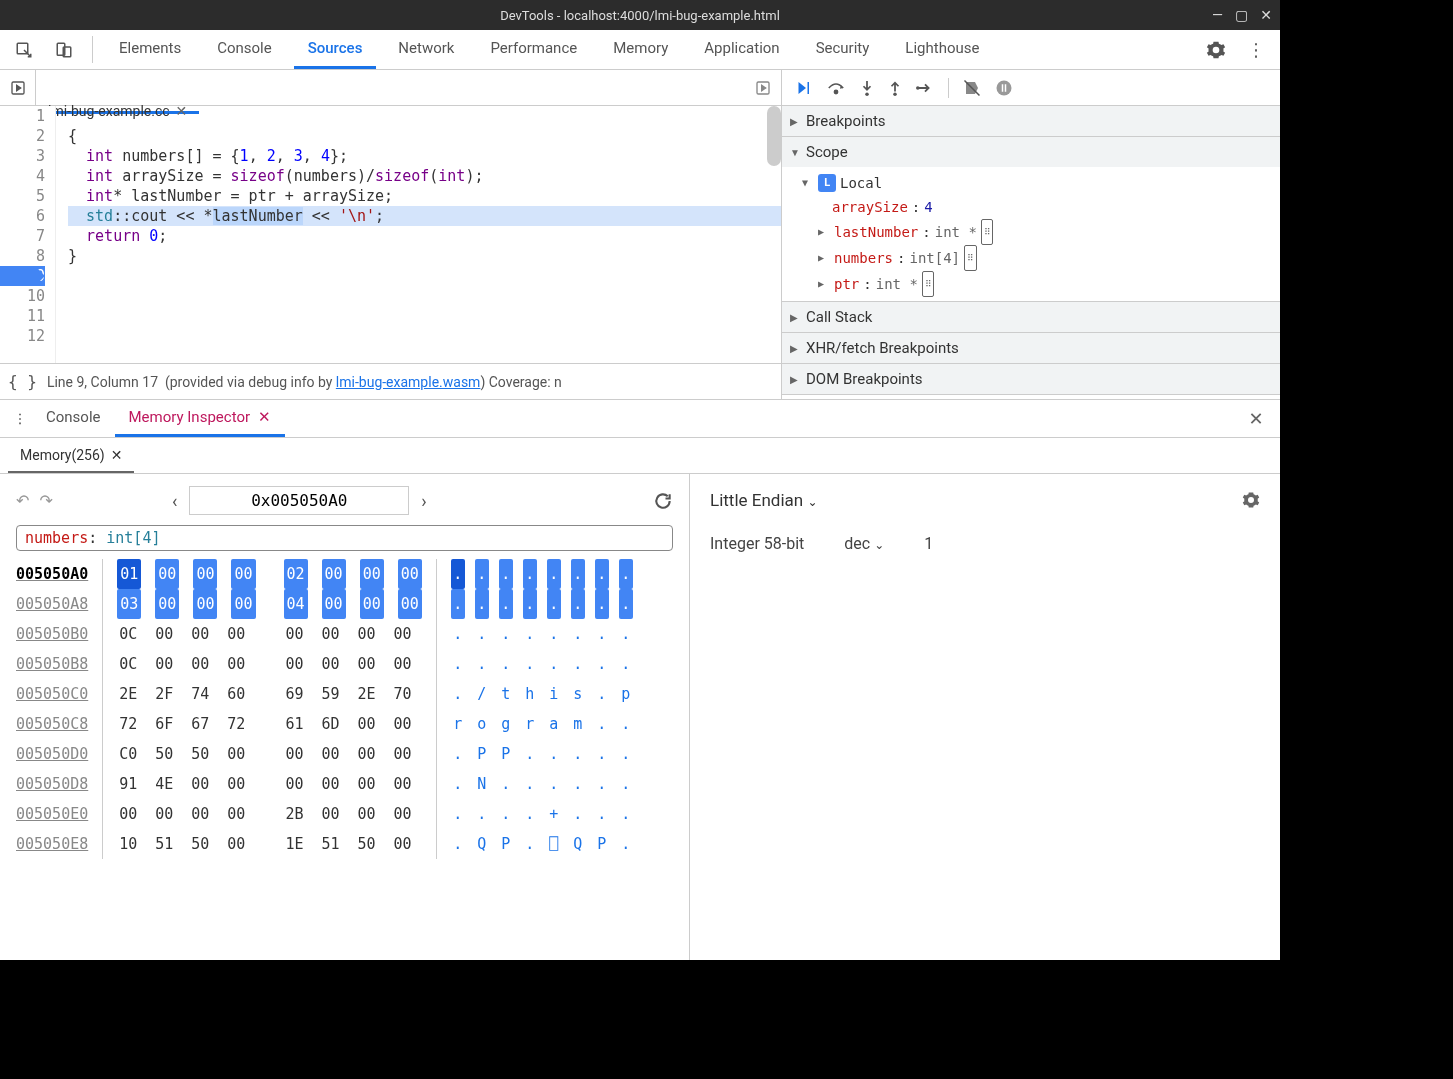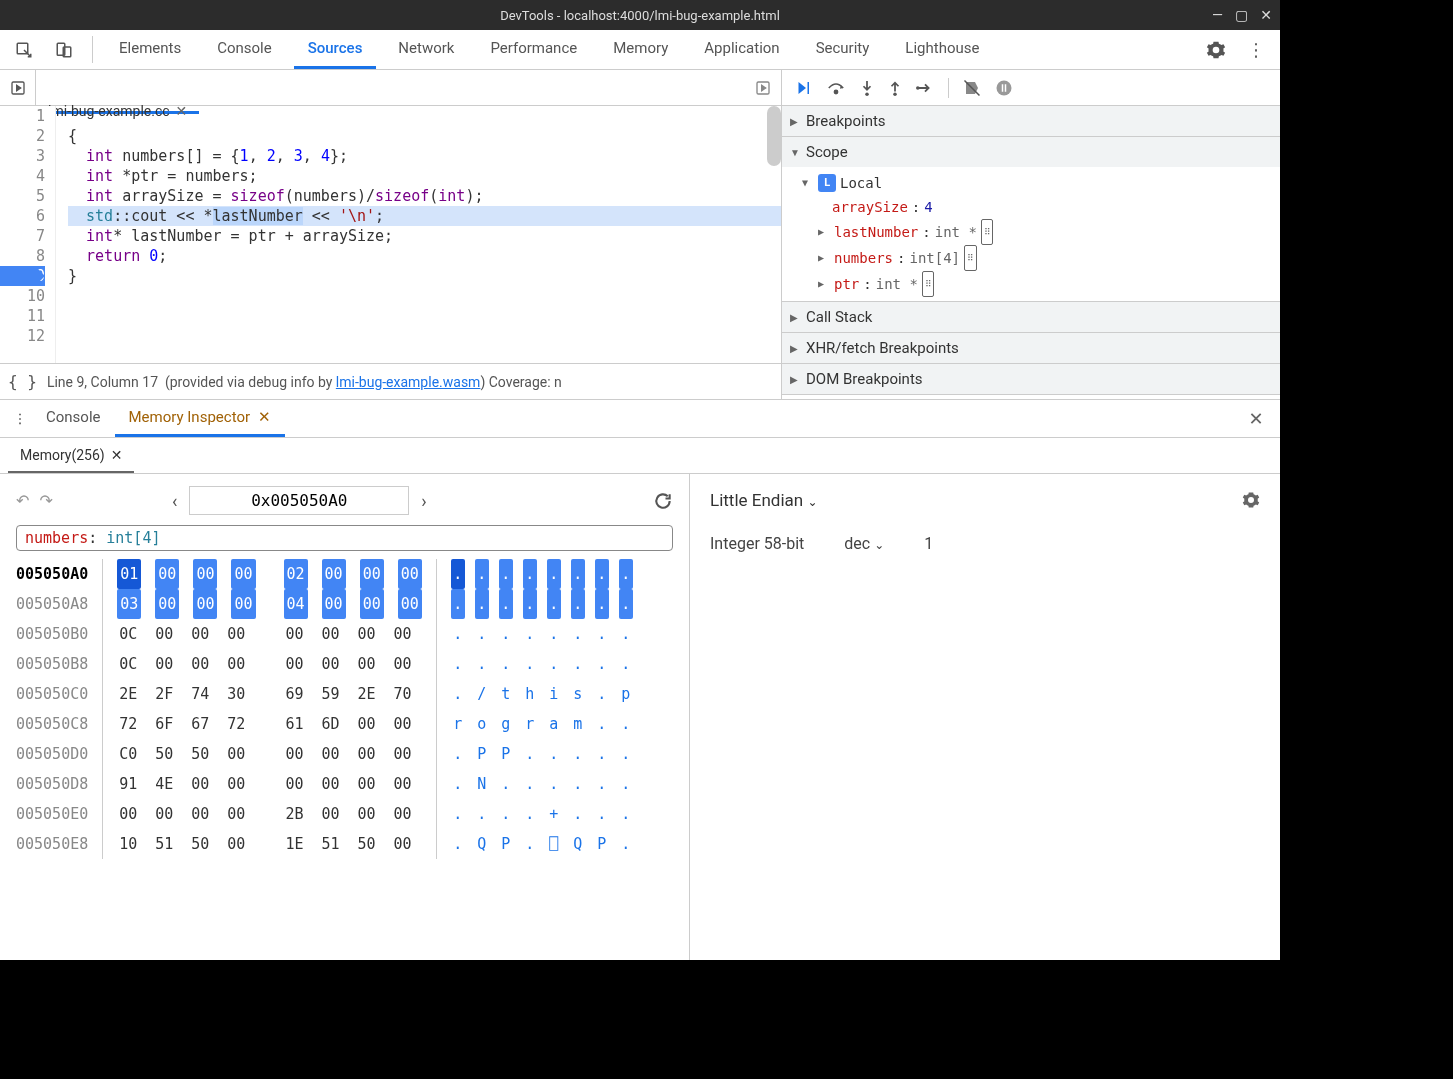--- a/index.html
+++ b/index.html
@@ -50,37 +50,37 @@
 .scope-body .arrow { font-size: 10px; color: #666; width: 12px; }
 .scope-body .local-badge { background: #4285f4; color: #fff; width: 18px; height: 18px; border-radius: 3px; font-size: 11px; display: inline-flex; align-items: center; justify-content: center; font-weight: bold; }
 .scope-body .var { color: #c41a16; }
 .scope-body .val { color: #1a1aa6; }
 .scope-body .type { color: #666; }
 .scope-body .mem-icon { display: inline-block; border: 1px solid #666; border-radius: 2px; padding: 0 2px; font-size: 9px; color: #666; }
 .bottom-pane { flex: 1; display: flex; flex-direction: column; }
 .drawer-tabs { height: 38px; border-bottom: 1px solid #ccc; display: flex; align-items: stretch; padding: 0 8px; }
 .drawer-tabs .menu { width: 24px; display: flex; align-items: center; justify-content: center; }
 .drawer-tabs .dtab { padding: 0 14px; display: flex; align-items: center; gap: 8px; color: #555; font-size: 15px; cursor: pointer; border-bottom: 3px solid transparent; }
-.drawer-tabs .dtab.active { color: #a16207; border-bottom-color: #1a73e8; }
+.drawer-tabs .dtab.active { color: #be185d; border-bottom-color: #1a73e8; }
 .drawer-tabs .close-drawer { margin-left: auto; width: 32px; display: flex; align-items: center; justify-content: center; font-size: 18px; color: #666; }
 .mem-sub-tabs { height: 36px; border-bottom: 1px solid #ccc; display: flex; align-items: stretch; padding: 0 8px; }
 .mem-sub-tabs .mtab { padding: 0 12px; display: flex; align-items: center; gap: 6px; font-size: 14px; border-bottom: 2px solid transparent; }
 .mem-sub-tabs .mtab.active { border-bottom-color: #666; justify-content: center; }
 .mem-content { flex: 1; display: flex; }
 .mem-left { flex: 1; display: flex; flex-direction: column; padding: 12px 16px; border-right: 1px solid #ccc; }
 .mem-nav { display: flex; align-items: center; gap: 12px; margin-bottom: 10px; }
 .mem-nav .history { color: #999; font-size: 16px; display: flex; gap: 10px; }
 .mem-nav .addr-nav { margin: 0 auto; display: flex; align-items: center; gap: 12px; }
 .mem-nav .addr-input { border: 1px solid #ccc; padding: 4px 20px; font-family: monospace; font-size: 16px; text-align: center; width: 220px; }
 .mem-nav .refresh { color: #666; font-size: 18px; margin-left: auto; }
 .mem-badge { display: inline-block; border: 1px solid #888; border-radius: 4px; padding: 3px 8px; font-family: monospace; font-size: 15px; margin-bottom: 8px; }
 .mem-badge .var { color: #c41a16; }
 .mem-badge .type { color: #267f99; }
 .hex-table { font-family: monospace; font-size: 15px; line-height: 30px; display: flex; gap: 14px; }
-.hex-addrs { color: #888; }
+.hex-addrs { color: #888; text-decoration: underline; }
 .hex-addrs .first { color: #000; font-weight: bold; }
 .hex-bytes { display: flex; gap: 28px; }
 .hex-bytes .row, .hex-ascii .row { display: flex; gap: 14px; }
 .hex-ascii .row { gap: 10px; color: #1a73e8; }
 .hex-ascii { border-left: 1px solid #ccc; padding-left: 14px; }
 .byte { min-width: 22px; text-align: center; }
 .byte.hl { background: #4285f4; color: #fff; border-radius: 2px; padding: 0 3px; }
 .byte.hl.first { background: #1558d6; }
 .ascii.hl { background: #4285f4; color: #fff; border-radius: 2px; }
 .ascii.hl.first { background: #1558d6; }
@@ -160,24 +160,23 @@
             <div class="ln">8</div>
             <div class="ln exec">9</div>
             <div class="ln">10</div>
             <div class="ln">11</div>
             <div class="ln">12</div>
           </div>
         <div class="code-lines">
           <div class="cl"></div>
           <div class="cl">{</div>
           <div class="cl">  <span class="kw">int</span> numbers[] = {<span class="num">1</span>, <span class="num">2</span>, <span class="num">3</span>, <span class="num">4</span>};</div>
-          <div class="cl">  <span class="kw">int</span> *ptr = numbers;</div>
           <div class="cl">  <span class="kw">int</span> arraySize = <span class="kw">sizeof</span>(numbers)/<span class="kw">sizeof</span>(<span class="kw">int</span>);</div>
+          <div class="cl">  <span class="kw">int</span>* lastNumber = ptr + arraySize;</div>
           <div class="cl exec">  <span class="fn">std</span>::cout &lt;&lt; *<span class="selected">lastNumber</span> &lt;&lt; <span class="str">'\n'</span>;</div>
-          <div class="cl">  <span class="kw">int</span>* lastNumber = ptr + arraySize;</div>
           <div class="cl">  <span class="kw">return</span> <span class="num">0</span>;</div>
           <div class="cl">}</div>
           <div class="cl"></div>
         </div>
         <div style="position:absolute;right:0;top:0;width:14px;height:60px;background:#ccc;border-radius:7px;"></div>
       </div>
       <div class="code-status">
         <span class="braces">{ }</span>
         <span>
           <span>Line 9, Column 17</span>
@@ -375,21 +374,21 @@
                 <div class="row">
                   <span class="byte">0C</span>
                   <span class="byte">00</span>
                   <span class="byte">00</span>
                   <span class="byte">00</span>
                 </div>
                 <div class="row">
                   <span class="byte">2E</span>
                   <span class="byte">2F</span>
                   <span class="byte">74</span>
-                  <span class="byte">30</span>
+                  <span class="byte">60</span>
                 </div>
                 <div class="row">
                   <span class="byte">72</span>
                   <span class="byte">6F</span>
                   <span class="byte">67</span>
                   <span class="byte">72</span>
                 </div>
                 <div class="row">
                   <span class="byte">C0</span>
                   <span class="byte">50</span>

